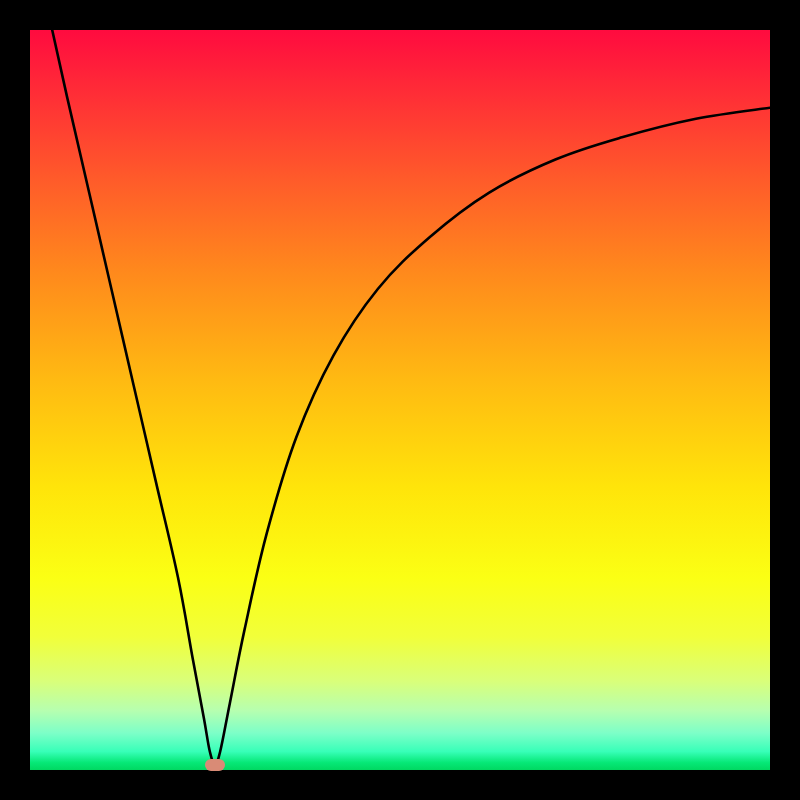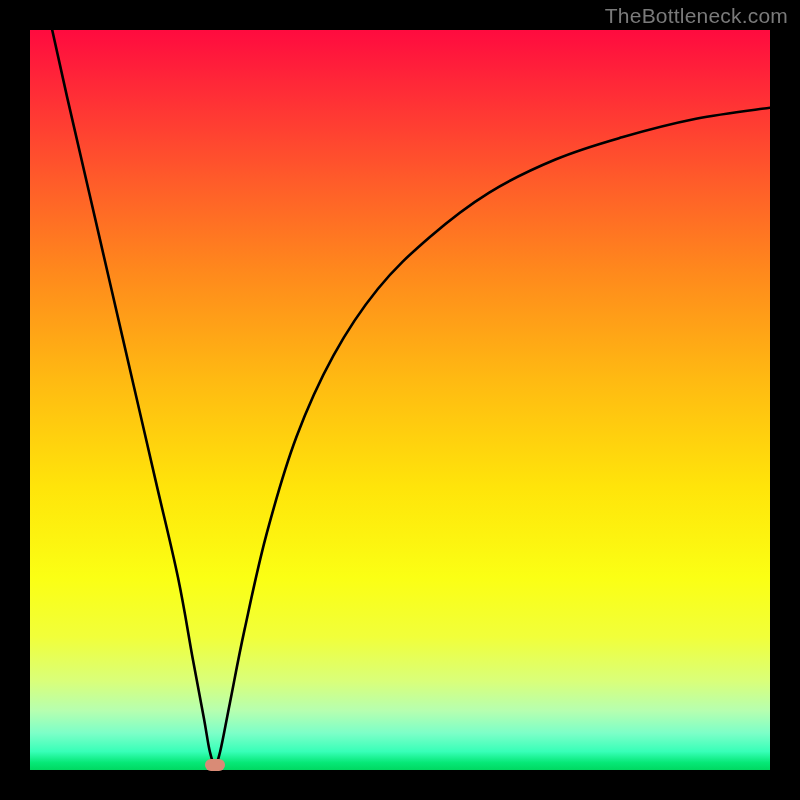--- a/index.html
+++ b/index.html
@@ -64,21 +64,20 @@
     border-radius: 6px;
     background: #d98b76;
     transform: translate(-50%, -50%);
   }
 </style>
 </head>
 <body>
 
 <div class="frame">
 
-  <div class="watermark">TheBottleneck.com</div>
 
   <div class="plot-area">
     <svg class="curve" viewBox="0 0 740 740" preserveAspectRatio="none">
       <path fill="none" stroke="#000" stroke-width="2.6" stroke-linecap="round" stroke-linejoin="round" d="M 22.20 0.00 C 24.86 11.99, 30.34 37.30, 37.00 66.60 C 43.66 95.90, 51.21 128.17, 59.20 162.80 C 67.19 197.43, 73.41 224.37, 81.40 259.00 C 89.39 293.63, 95.61 320.57, 103.60 355.20 C 111.59 389.83, 117.81 416.77, 125.80 451.40 C 133.79 486.03, 141.34 515.63, 148.00 547.60 C 154.66 579.57, 158.14 603.69, 162.80 629.00 C 167.46 654.31, 170.84 671.55, 173.90 688.20 C 176.96 704.85, 177.82 713.24, 179.82 721.50 C 181.82 729.76, 183.14 734.08, 185.00 734.08 C 186.86 734.08, 187.52 732.42, 190.18 721.50 C 192.84 710.58, 195.40 695.38, 199.80 673.40 C 204.20 651.42, 207.94 630.04, 214.60 599.40 C 221.26 568.76, 227.48 537.83, 236.80 503.20 C 246.12 468.57, 254.41 438.97, 266.40 407.00 C 278.39 375.03, 288.75 352.24, 303.40 325.60 C 318.05 298.96, 330.48 280.31, 347.80 259.00 C 365.12 237.69, 379.62 224.52, 399.60 207.20 C 419.58 189.88, 436.16 176.79, 458.80 162.80 C 481.44 148.81, 501.42 139.49, 525.40 129.50 C 549.38 119.51, 566.69 114.63, 592.00 107.30 C 617.31 99.97, 639.36 94.13, 666.00 88.80 C 692.64 83.47, 726.68 79.70, 740.00 77.70"></path>
     </svg>
     <div class="marker" style="left:185.0px; top:734.8px; background:#d98b76;"></div>
   </div>
 
 </div>
 

